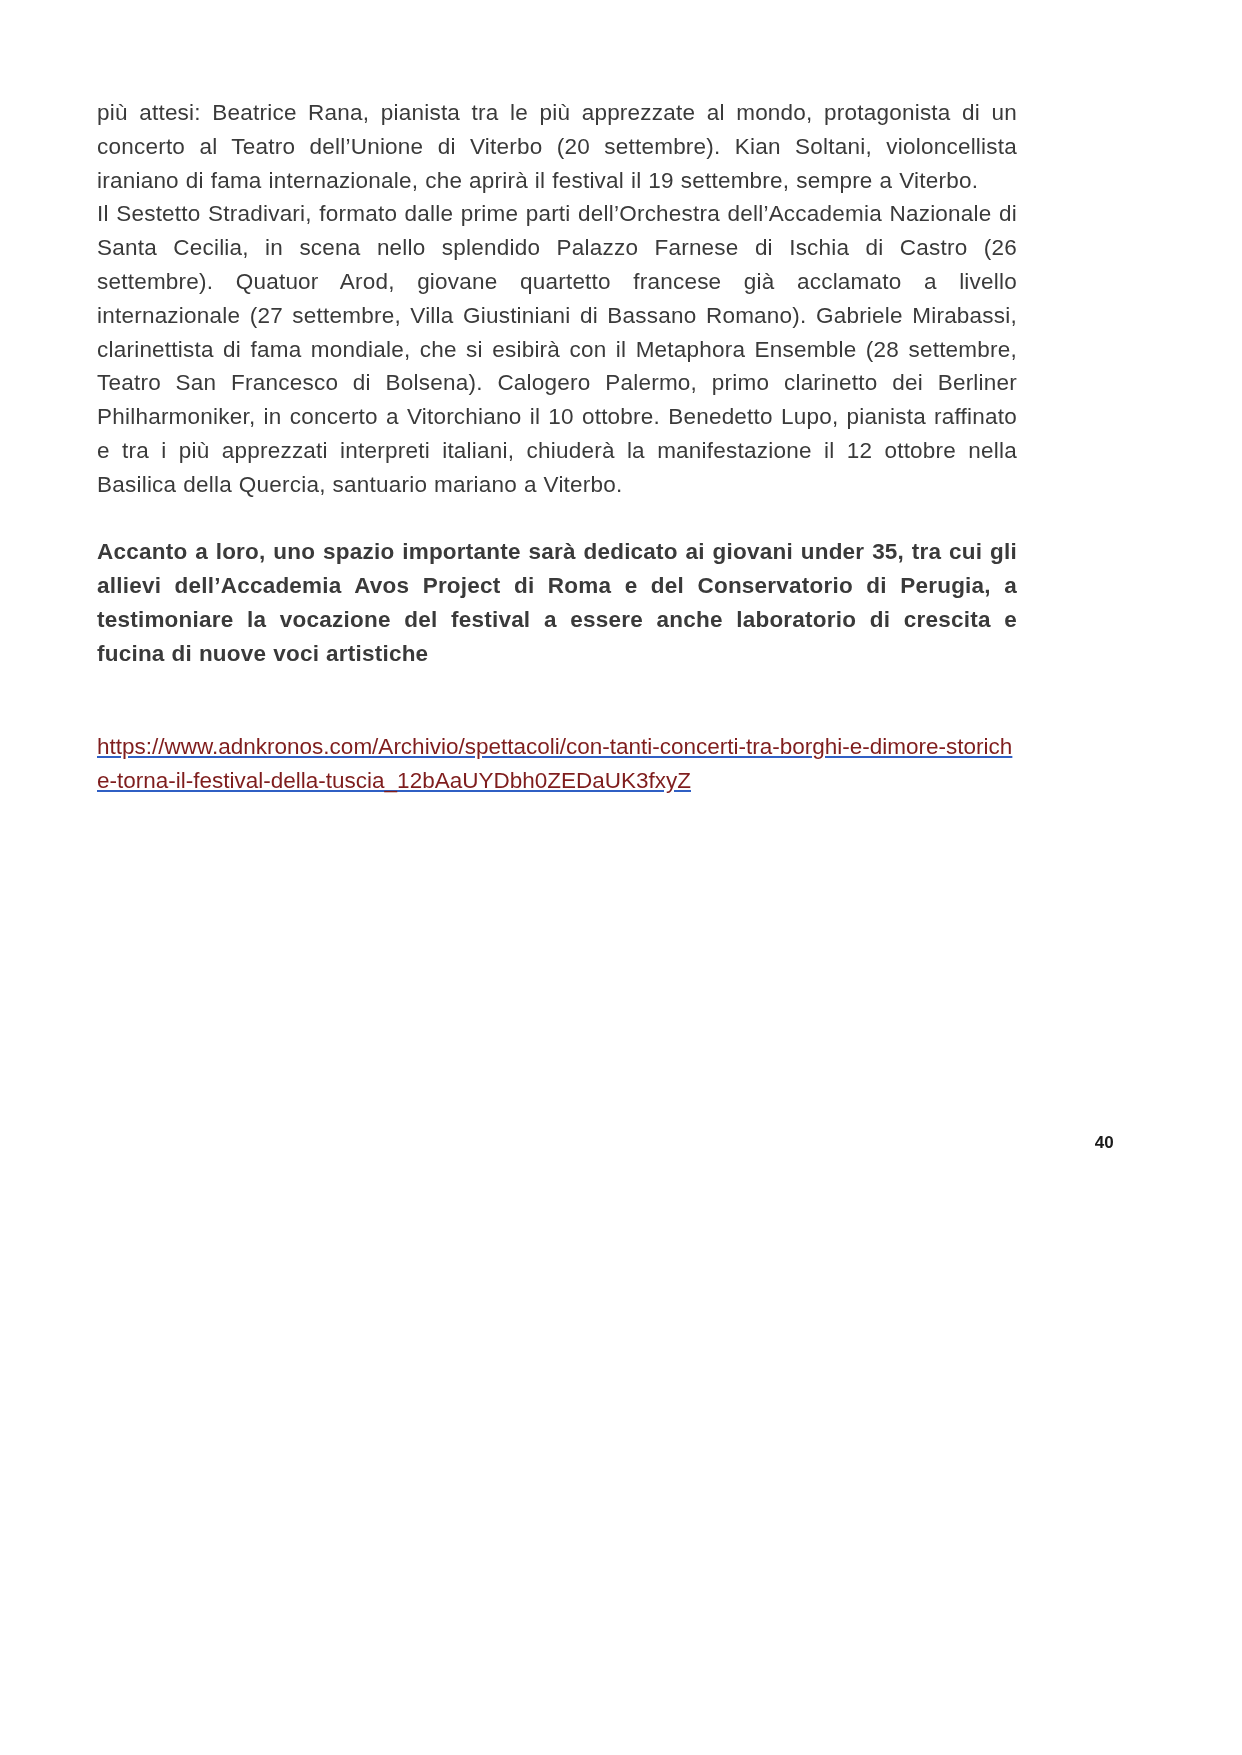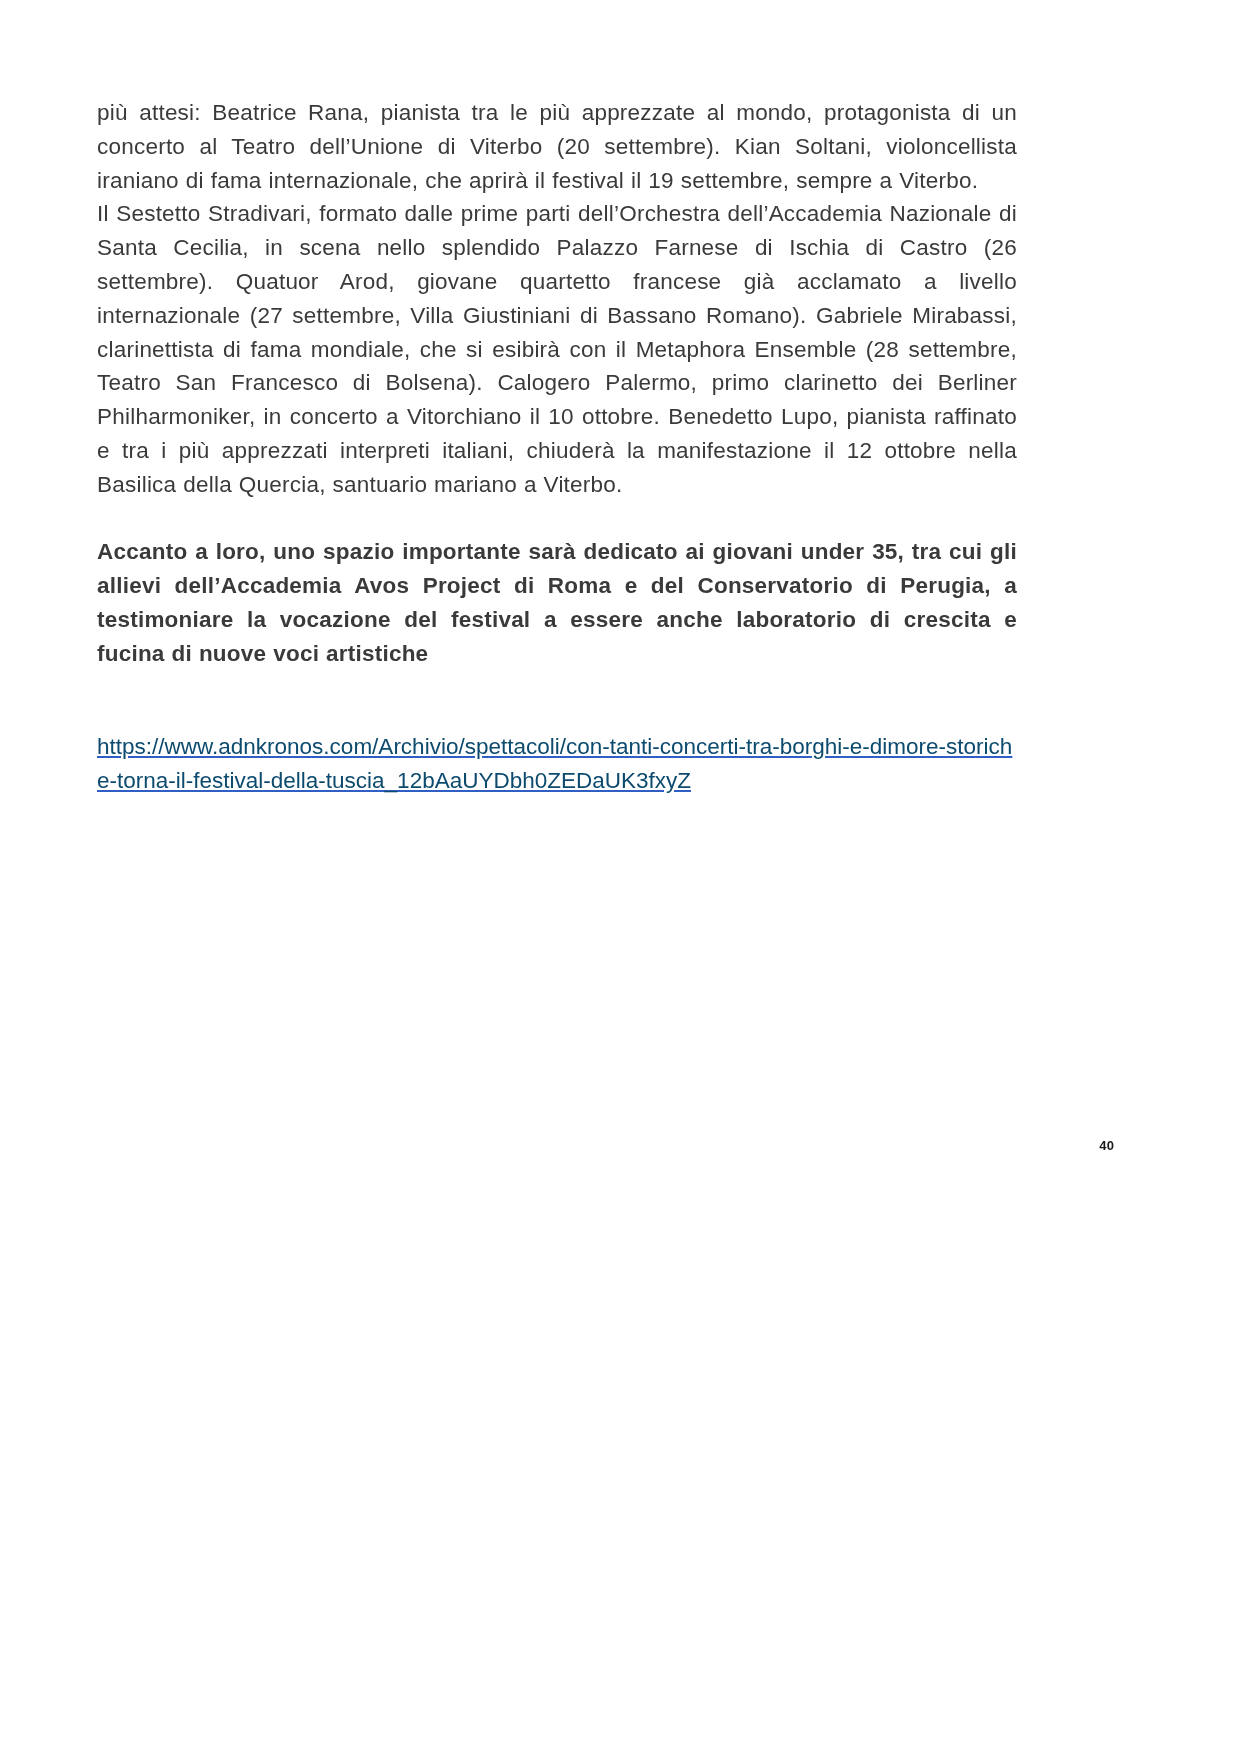--- a/index.html
+++ b/index.html
@@ -38,35 +38,35 @@
     margin-top: 33.8px;
     font-weight: bold;
   }
   .link-block {
     position: absolute;
     left: 97px;
     top: 730px;
     width: 920px;
   }
   .link {
-    color: #0c4a6e;
+    color: #7f1d1d;
     text-decoration: underline;
     text-decoration-color: #2f5fc4;
     font-size: 22.5px;
     line-height: 33.5px;
     word-break: break-all;
     display: inline;
     cursor: pointer;
   }
   .page-number {
     position: absolute;
     right: 128px;
     bottom: 128px;
     color: #1a1a1a;
-    font-size: 13px;
+    font-size: 17px;
     font-weight: 700;
     letter-spacing: 0.01em;
   }
   
   .j { text-align: justify; text-align-last: left; }
 </style>
 </head>
 <body>
 
 <div class="page">

